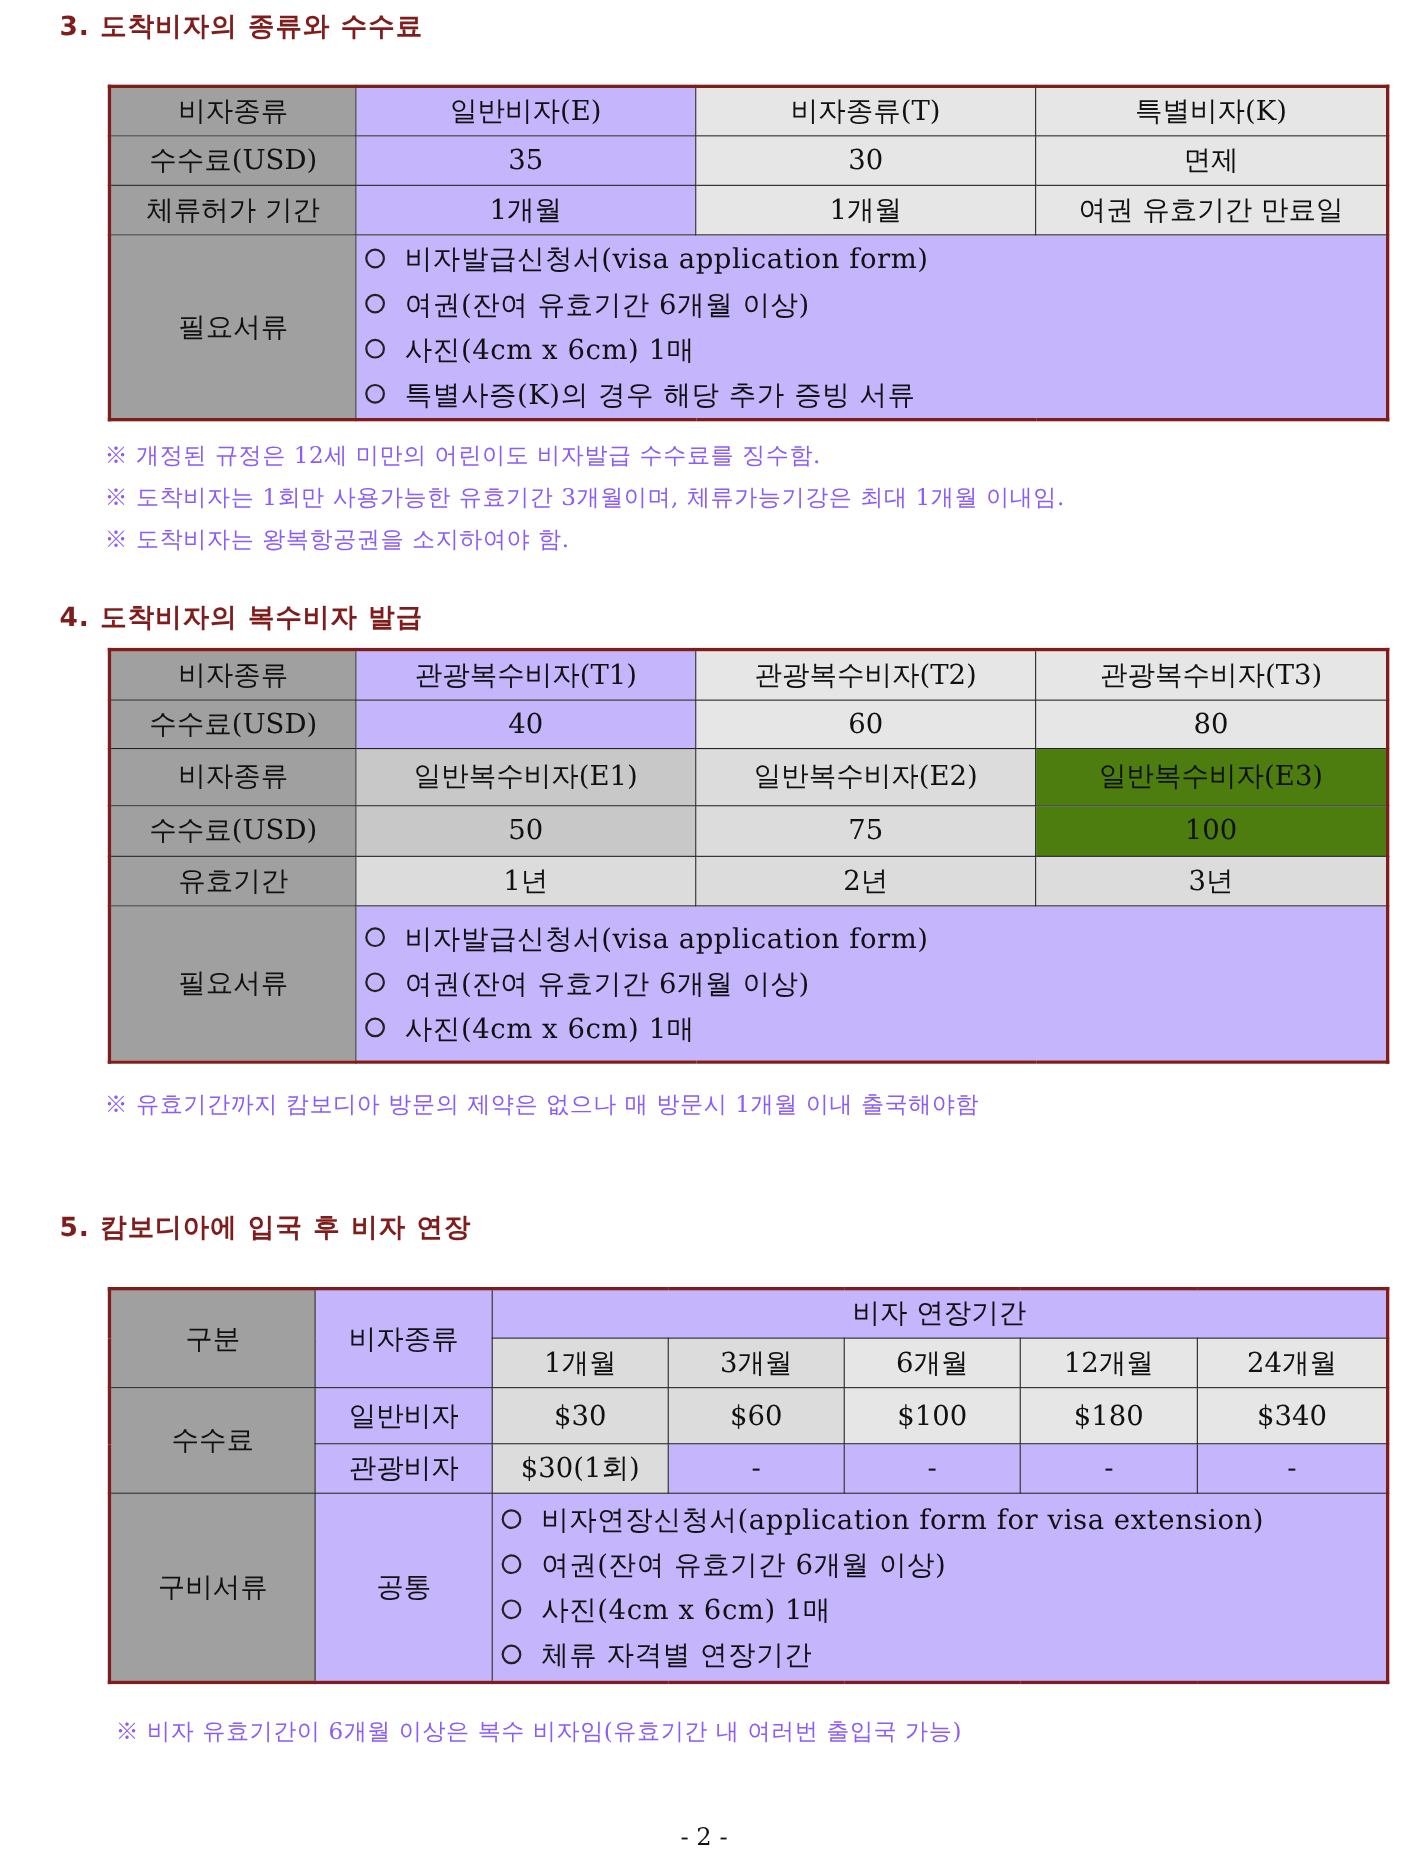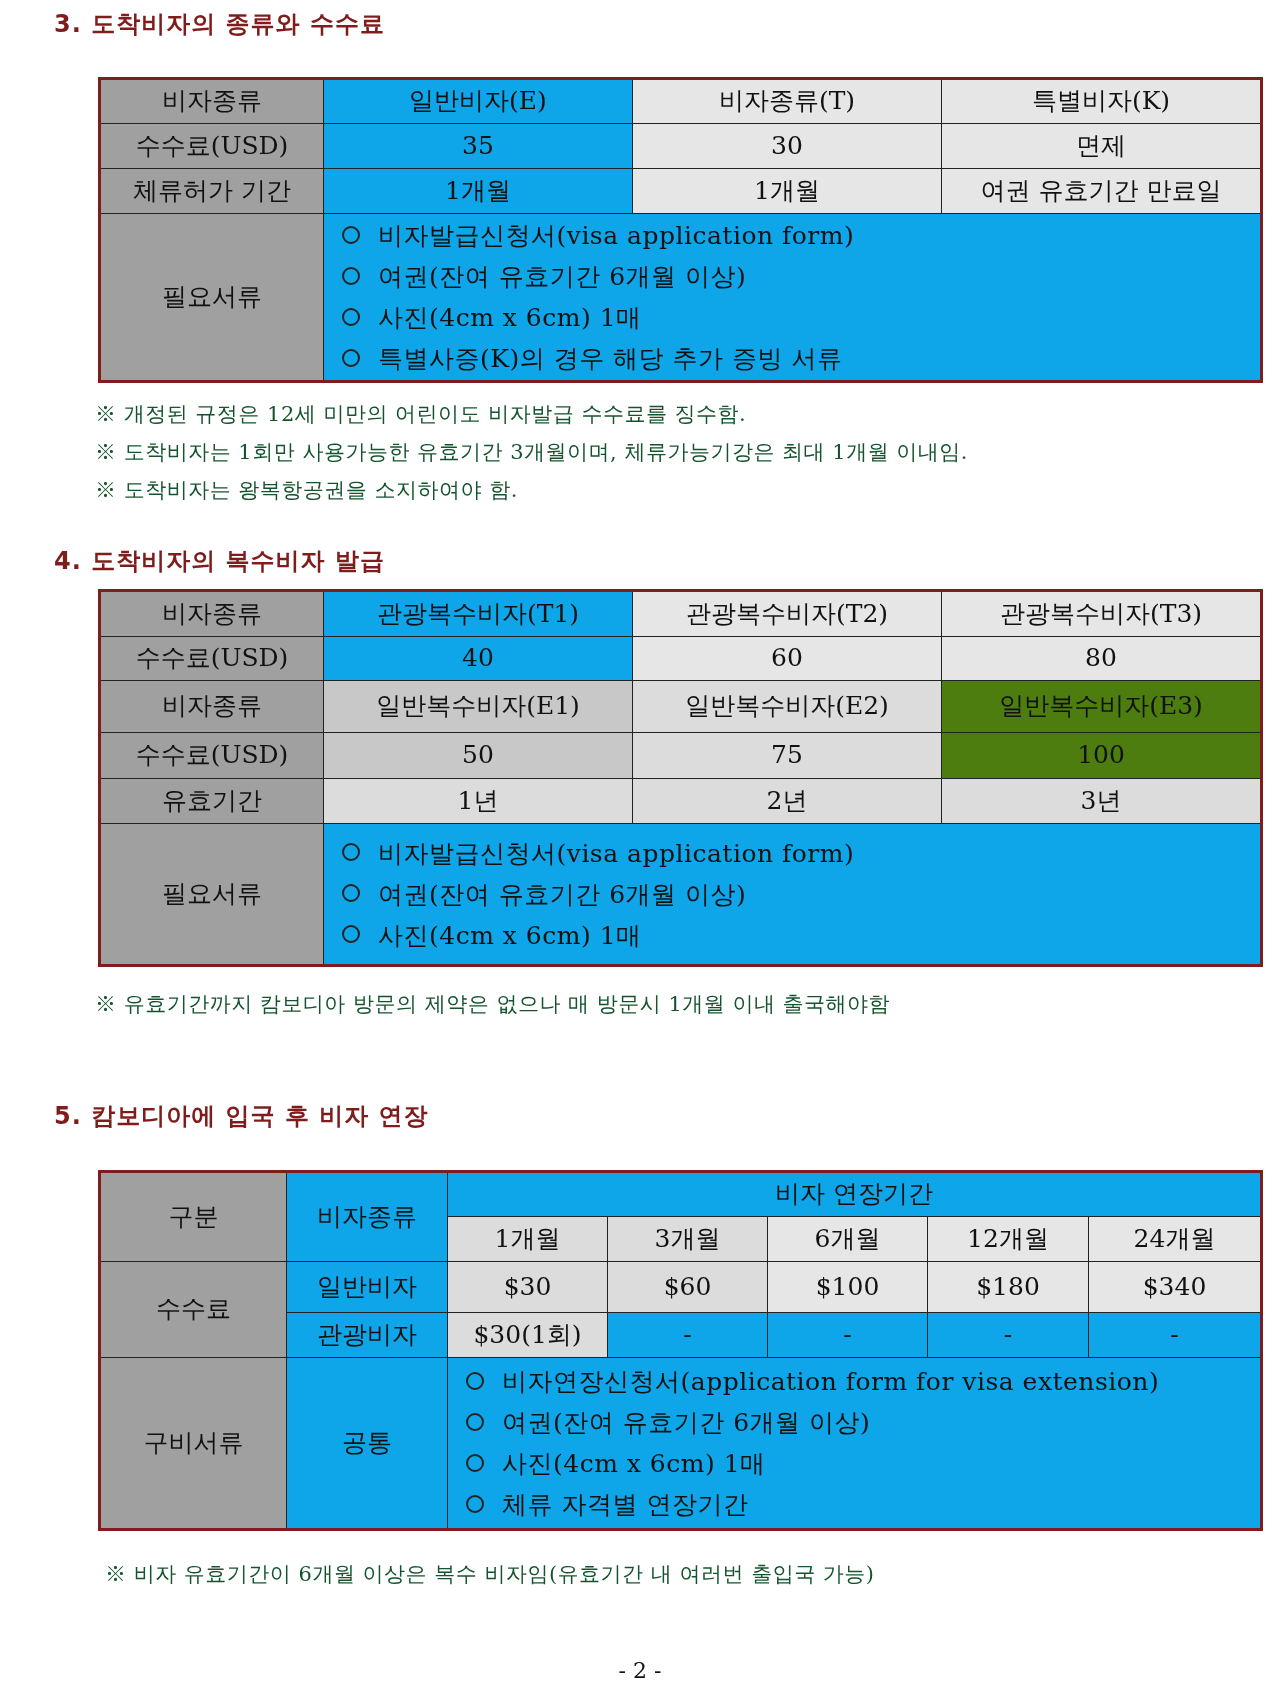--- a/index.html
+++ b/index.html
@@ -4,30 +4,30 @@
 <style>
   html, body { margin:0; padding:0; background:#ffffff; }
   body { width:1280px; height:1694px; position:relative; overflow:hidden;
          font-family:"DejaVu Serif","Liberation Serif",serif; color:#111; }
   .heading { position:absolute; left:54px; font-family:"DejaVu Sans","Liberation Sans",sans-serif;
              font-weight:bold; font-size:24px; letter-spacing:1px; color:#7f1d1d; }
   table { position:absolute; border-collapse:collapse; border:3px solid #7f1d1d; table-layout:fixed; }
   td { border:1px solid #222; text-align:center; vertical-align:middle; font-size:25px;
        padding:0; line-height:1.15; white-space:nowrap; overflow:hidden; }
   .lbl { background:#a0a0a0; }
-  .w { background:#0ea5e9;margin-left:46px; }
+  .w { background:#c4b5fd;margin-left:46px; }
   .g1 { background:#e6e6e6; }
   .g2 { background:#dcdcdc; }
   .g3 { background:#c8c8c8; }
   .g4 { background:#4d7c0f; }
-  .docs { text-align:left; padding-left:18px; }
+  .docs { text-align:left; padding-left:8px; }
   .docs div { height:41px; line-height:41px; letter-spacing:0.5px; }
   .bullet { display:inline-block; width:14px; height:14px; border:2px solid #222; border-radius:50%;
             margin-right:18px; vertical-align:middle; position:relative; top:-3px; }
-  .notes { position:absolute; font-size:21px; color:#14532d; letter-spacing:0.5px; }
+  .notes { position:absolute; font-size:21px; color:#8b5cf6; letter-spacing:0.5px; }
   .notes div { height:38px; line-height:38px; }
   .pageno { position:absolute; top:1658px; left:0; width:1280px; text-align:center; font-size:22px; }
 </style>
 </head>
 <body>
 
 <div class="heading" style="top:8px;">3. 도착비자의 종류와 수수료</div>
 
 <table style="left:98px; top:77px; width:1162px;">
   <colgroup>

